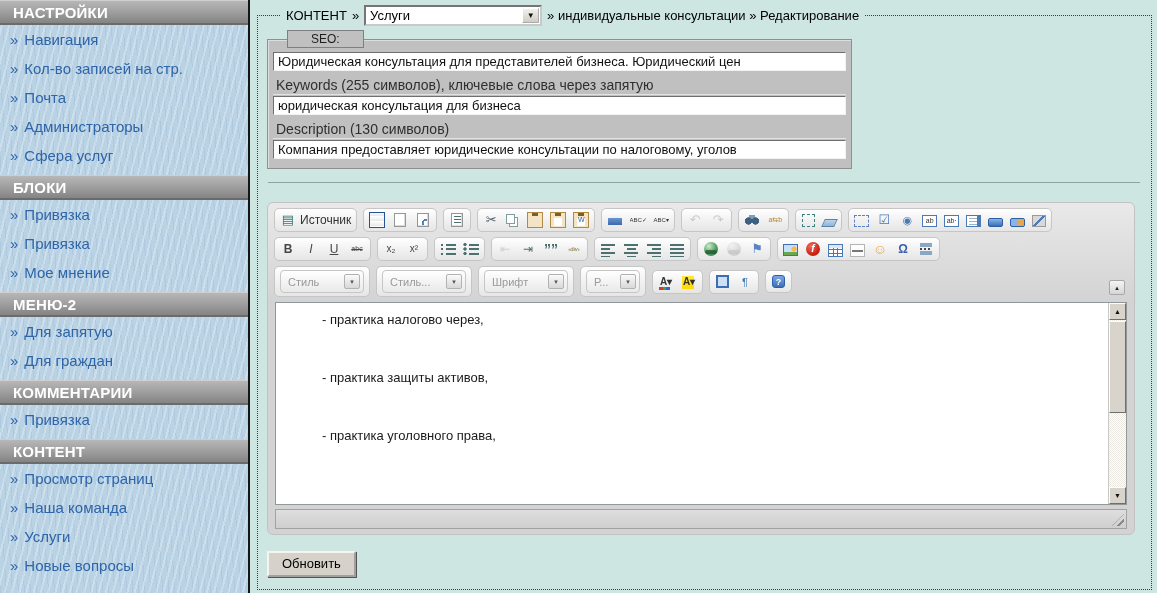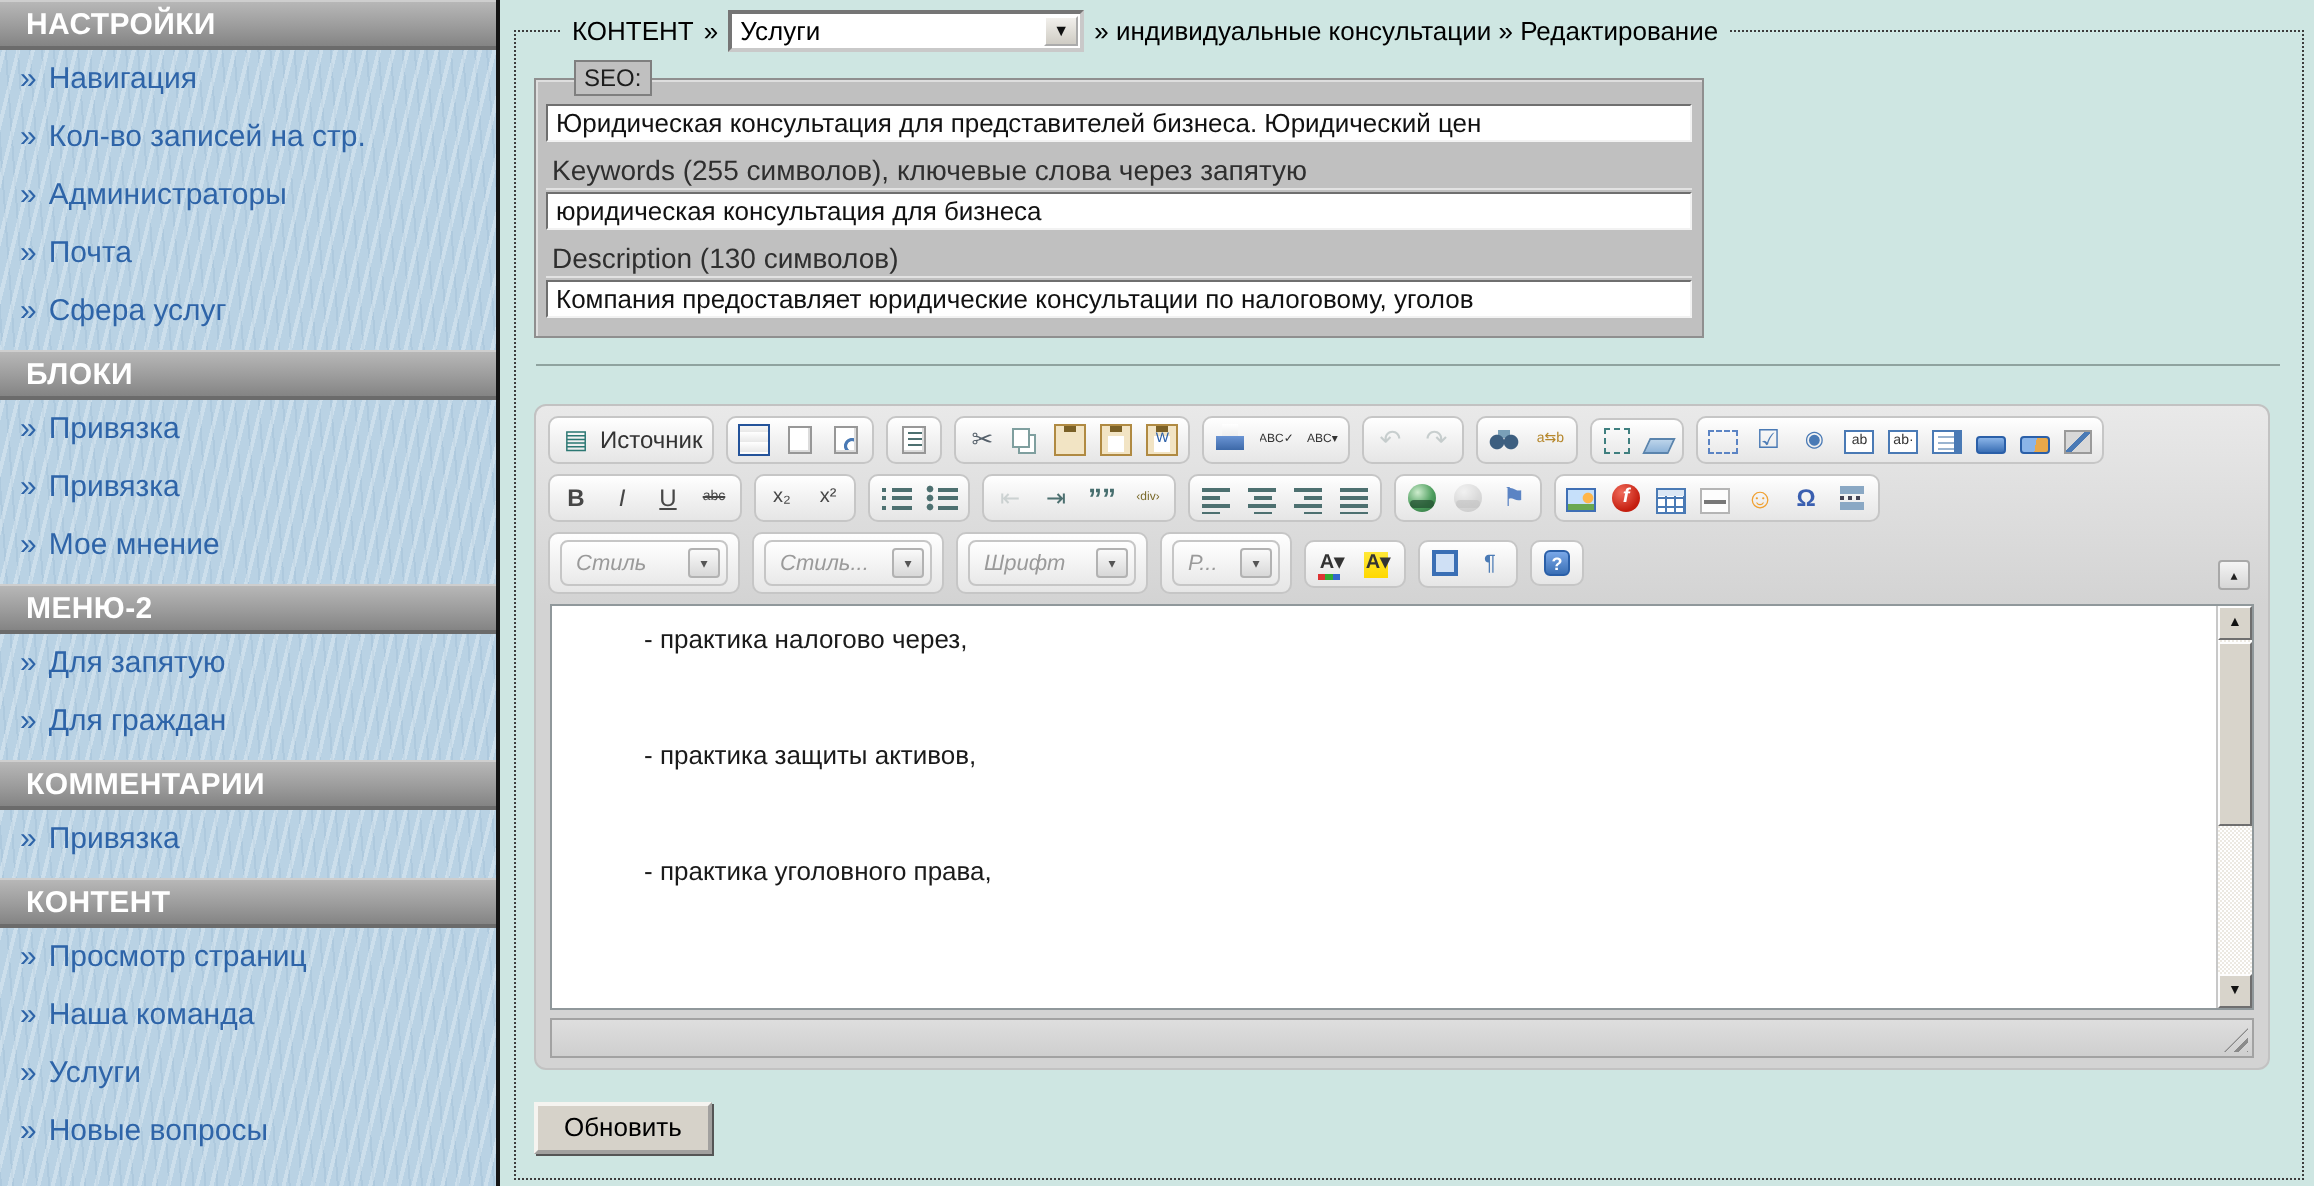--- a/index.html
+++ b/index.html
@@ -41,21 +41,21 @@
     width:17px; height:15px; margin-right:1px; flex:0 0 17px;
     background:linear-gradient(#f2f0ec,#cfccc4); border:1px outset #fff;
     display:flex; align-items:center; justify-content:center; font-size:8px; color:#111;
   }
 
   
   fieldset.seo-fs {
     width:585px; background:var(--seo-bg,#c0c0c0); border:1px solid #8f8f8f;
     box-shadow:inset 1px 1px 0 #dedede; padding:3px 5px 5px; margin-top:2px;
   }
-  fieldset.seo-fs > legend { margin-left:14px; padding:1px 4px; font-size:12px; color:#1d1d1d; background:var(--seo-bg,#c0c0c0); border:1px solid #7f7f7f; }
+  fieldset.seo-fs > legend { margin-left:14px; padding:1px 23px; font-size:12px; color:#1d1d1d; background:var(--seo-bg,#c0c0c0); border:1px solid #7f7f7f; }
   .seo-label { font-size:14px; color:#2f2f2f; padding:2px 3px 1px; border-bottom:1px solid #e2e2e2; }
   .seo-input {
     display:block; width:100%; height:19px; margin:1px 0 4px; padding:1px 4px;
     border:1px solid; border-color:#6f6f6f #f2f2f2 #f2f2f2 #6f6f6f; background:#fff;
     font-family:"Liberation Sans",sans-serif; font-size:13px; color:#111;
   }
 
   hr.split { border:none; border-top:1px solid #8fa39f; margin:13px 1px 0; }
 
   
@@ -118,21 +118,21 @@
 
   .collapse-btn {
     position:absolute; right:9px; top:77px; width:16px; height:15px;
     background:linear-gradient(#f4f4f4,#d6d6d6); border:1px solid #a8a8a8; border-radius:2px;
     display:flex; align-items:center; justify-content:center; font-size:7px; color:#222; cursor:pointer;
   }
 
   .combo { display:inline-flex; align-items:center; justify-content:space-between; gap:4px;
     background:linear-gradient(#fff,#e9e9e9); border:1px solid #c6c6c6; border-radius:4px; padding:3px 3px 3px 7px; width:84px; cursor:pointer; }
   .combo.sm { width:54px; }
-  .combo .c-lbl { font-size:11px; font-style:italic; color:#9a9a9a; white-space:nowrap; overflow:hidden; }
+  .combo .c-lbl { font-size:11px; color:#9a9a9a; white-space:nowrap; overflow:hidden; }
   .combo .c-arr { width:16px; height:15px; flex:0 0 16px; background:linear-gradient(#fafafa,#d8d8d8); border:1px solid #b2b2b2; border-radius:2px; display:flex; align-items:center; justify-content:center; font-size:7px; color:#555; }
 
   
   .edit-area { position:relative; margin:1px 1px 0; border:1px solid #90989b; background:#fff; height:203px; overflow:hidden; }
   .edit-text { padding:9px 11px; font-size:13px; color:#1a1a1a; }
   .edit-text p { margin:0 0 43px; }
   .edit-text p.ind { padding-left:35px; }
   .redacted { display:inline-block; width:122px; height:12px; vertical-align:-1px; margin-right:6px; background:#c4c4c4; border-radius:2px; filter:blur(2px); }
 
   .scrollbar { position:absolute; top:0; right:0; bottom:0; width:18px; border-left:1px solid #c8c8c8;
@@ -151,22 +151,22 @@
     background:#d6d2c9; border:2px outset #f5f4f0; box-shadow:1px 1px 0 #555; cursor:pointer; display:inline-block;
   }
 </style>
 </head>
 <body>
 
 <div class="sidebar" id="sidebar">
     <div class="sb-head">НАСТРОЙКИ</div>
     <div class="sb-item"><span class="chev">»</span><span>Навигация</span></div>
     <div class="sb-item"><span class="chev">»</span><span>Кол-во записей на стр.</span></div>
+    <div class="sb-item"><span class="chev">»</span><span>Почта</span></div>
     <div class="sb-item"><span class="chev">»</span><span>Администраторы</span></div>
-    <div class="sb-item"><span class="chev">»</span><span>Почта</span></div>
     <div class="sb-item"><span class="chev">»</span><span>Сфера услуг</span></div>
     <div class="sb-head">БЛОКИ</div>
     <div class="sb-item"><span class="chev">»</span><span>Привязка</span></div>
     <div class="sb-item"><span class="chev">»</span><span>Привязка</span></div>
     <div class="sb-item"><span class="chev">»</span><span>Мое мнение</span></div>
     <div class="sb-head">МЕНЮ-2</div>
     <div class="sb-item"><span class="chev">»</span><span>Для запятую</span></div>
     <div class="sb-item"><span class="chev">»</span><span>Для граждан</span></div>
     <div class="sb-head">КОММЕНТАРИИ</div>
     <div class="sb-item"><span class="chev">»</span><span>Привязка</span></div>

